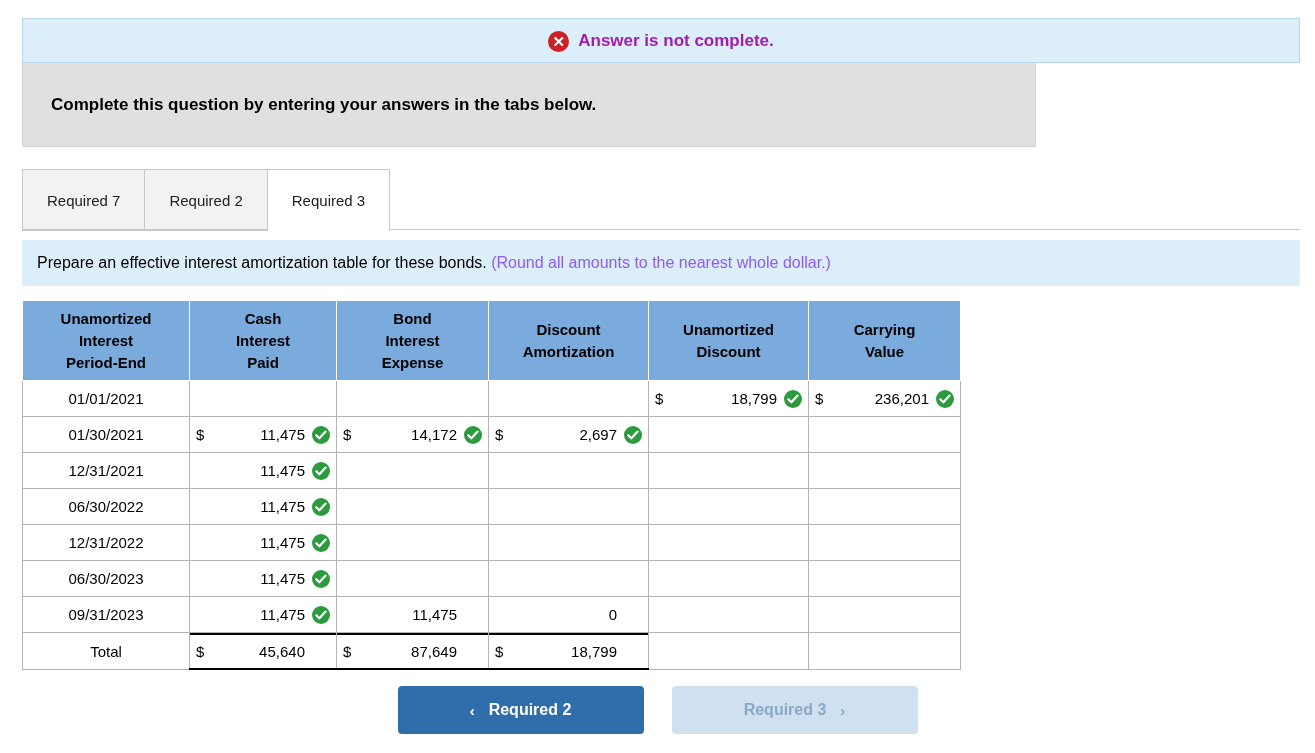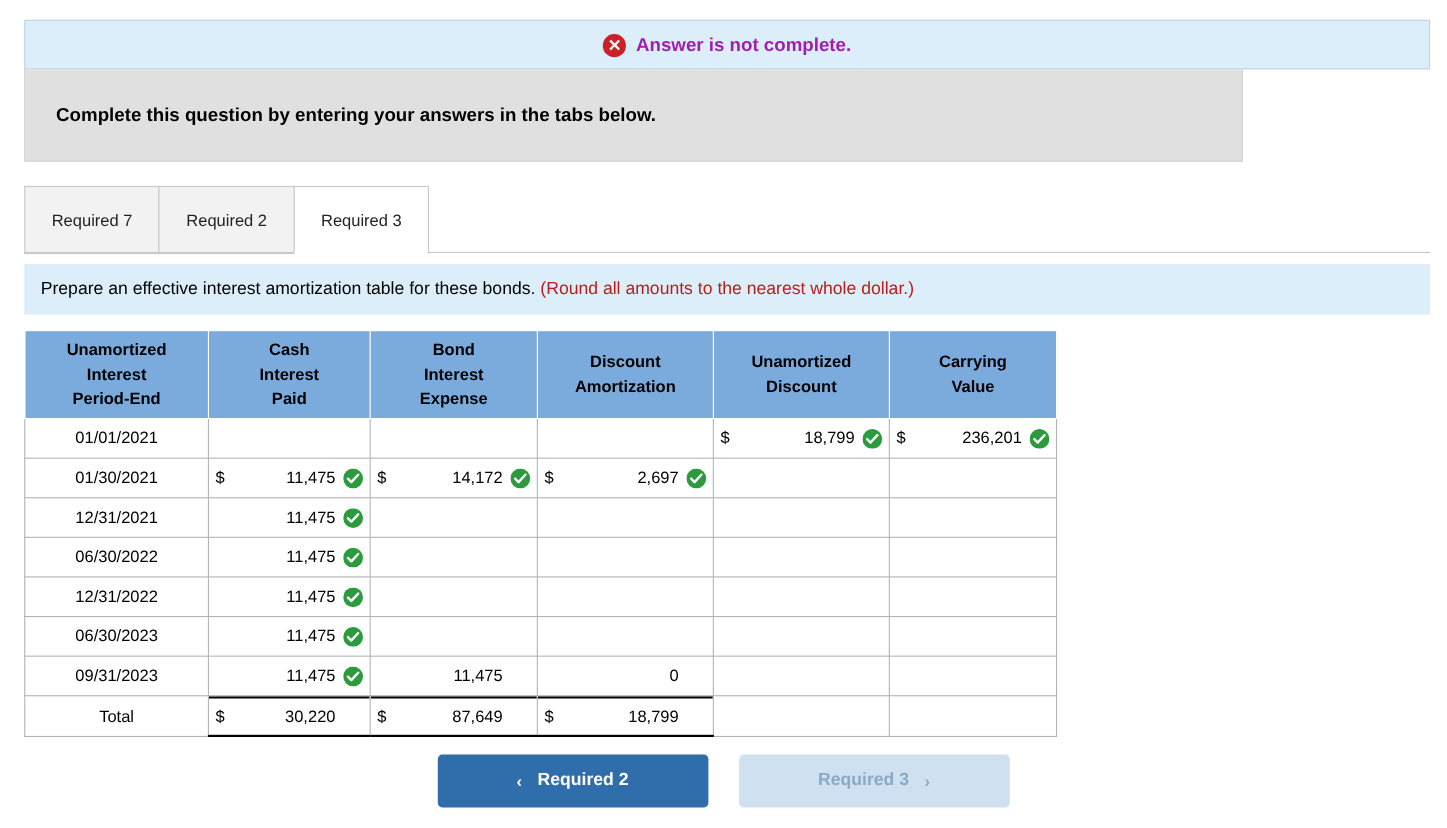--- a/index.html
+++ b/index.html
@@ -54,21 +54,21 @@
     font-weight: bold;
     position: relative;
     top: 1px;
   }
 
   
   .grey-bar {
     position: absolute;
     left: 22px;
     top: 63px;
-    width: 1108px;
+    width: 1014px;
     height: 84px;
     background: #e0e0e0;
     border: 1px solid #d5d5d5;
     border-top: none;
     box-sizing: border-box;
     display: flex;
     align-items: center;
   }
   .grey-bar-text {
     font-size: 17px;
@@ -124,21 +124,21 @@
     height: 46px;
     background: #ddeefb;
     display: flex;
     align-items: center;
   }
   .question-text {
     padding-left: 15px;
     font-size: 16px;
   }
   .round-note {
-    color: #b91c1c;
+    color: #8b5cf6;
     margin-top: 25px;
   }
 
   
   .table-wrap {
     position: absolute;
     left: 22px;
     top: 300px;
   }
   table.amort {
@@ -646,21 +646,21 @@
                 <span class="chk empty"></span>
               </div>
             </td>
         </tr>
 
         <tr class="total-row">
           <td class="period plain">Total</td>
           <td class="bordered-top">
               <div class="cell">
                 <span class="dollar">$</span>
-                <span class="num">30,220</span>
+                <span class="num">45,640</span>
                 <span class="chk empty"></span>
               </div>
             </td>
           <td class="bordered-top">
               <div class="cell">
                 <span class="dollar">$</span>
                 <span class="num">87,649</span>
                 <span class="chk empty"></span>
               </div>
             </td>

